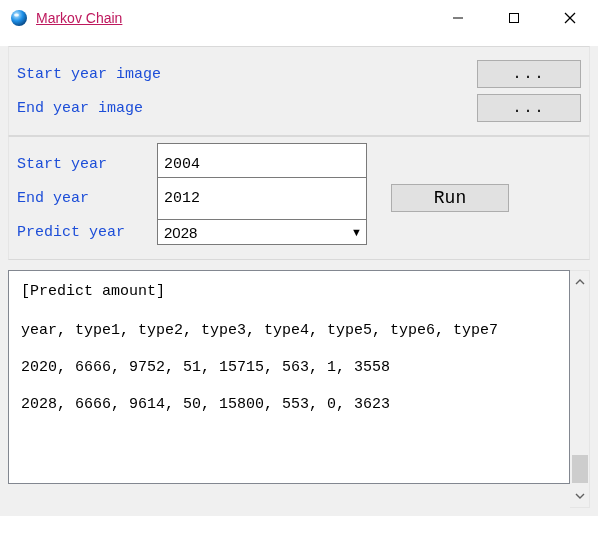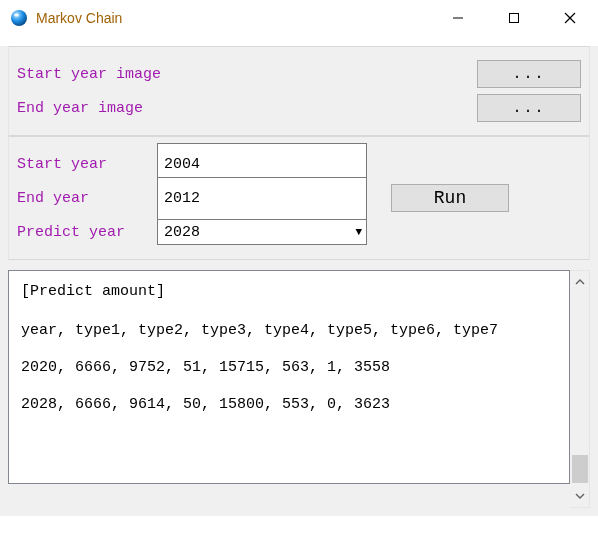--- a/index.html
+++ b/index.html
@@ -26,21 +26,22 @@
   .app-icon {
     width: 18px;
     height: 18px;
     margin-right: 8px;
     position: relative;
   }
   .title-text {
     flex: 1;
     font-family: "Segoe UI", sans-serif;
     font-size: 14px;
-    color: #a16207;
+    color: #be185d;
+    text-decoration: underline;
   }
   .win-controls {
     display: flex;
     height: 100%;
   }
   .win-btn {
     width: 56px;
     display: flex;
     align-items: center;
     justify-content: center;
@@ -62,21 +63,21 @@
   }
   .section.first { margin-top: 10px; }
   .row {
     display: flex;
     align-items: center;
     height: 30px;
     margin: 4px 0;
   }
   .row .label {
     width: 140px;
-    color: #a21caf;
+    color: #1d4ed8;
     white-space: nowrap;
   }
   .file-row .label { flex: 1; }
   .browse-btn {
     width: 104px;
     height: 28px;
     background: #e1e1e1;
     border: 1px solid #adadad;
     display: flex;
     align-items: center;
@@ -110,21 +111,21 @@
     cursor: default;
   }
   .combo {
     width: 210px;
     height: 26px;
     border: 1px solid #7a7a7a;
     background: #fff;
     display: flex;
     align-items: center;
     padding: 0 4px 0 6px;
-    font-family: Liberation Mono, monospace;
+    font-family: Liberation Sans, sans-serif;
     font-size: 15px;
     justify-content: space-between;
   }
   .combo .arrow {
     font-size: 11px;
     color: #000;
   }
   .output-wrap {
     margin-top: 10px;
     display: flex;

